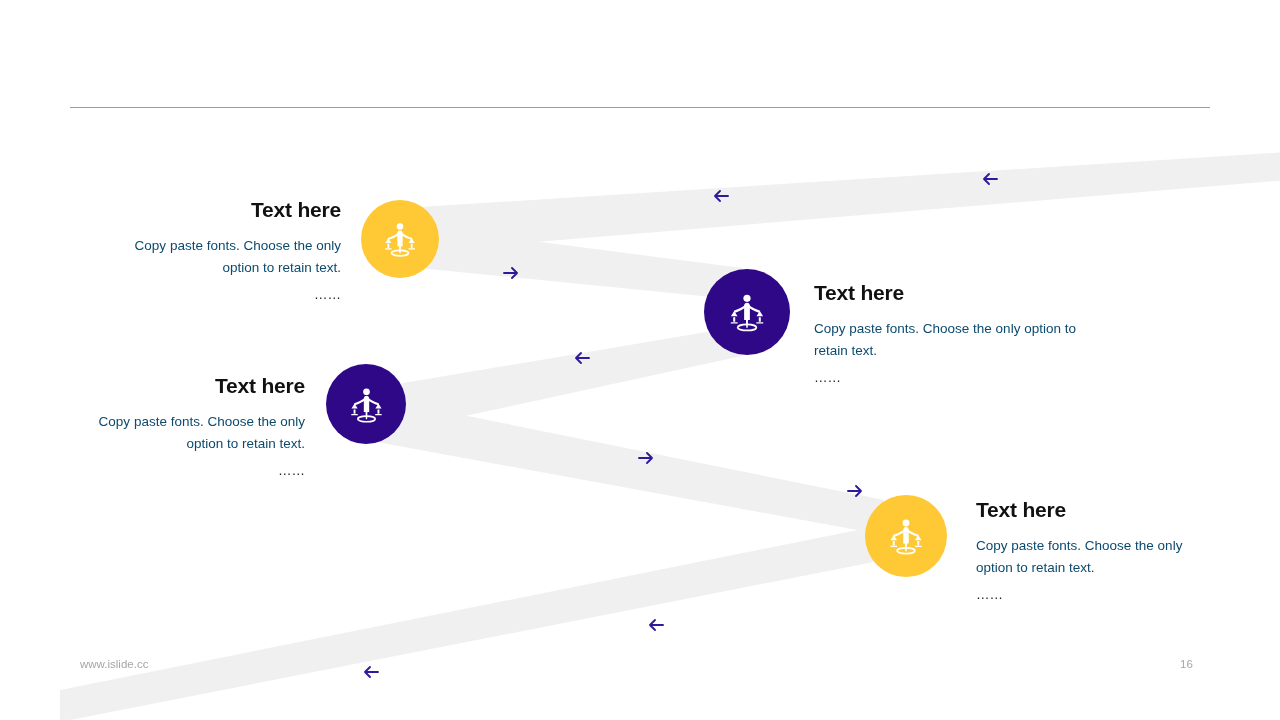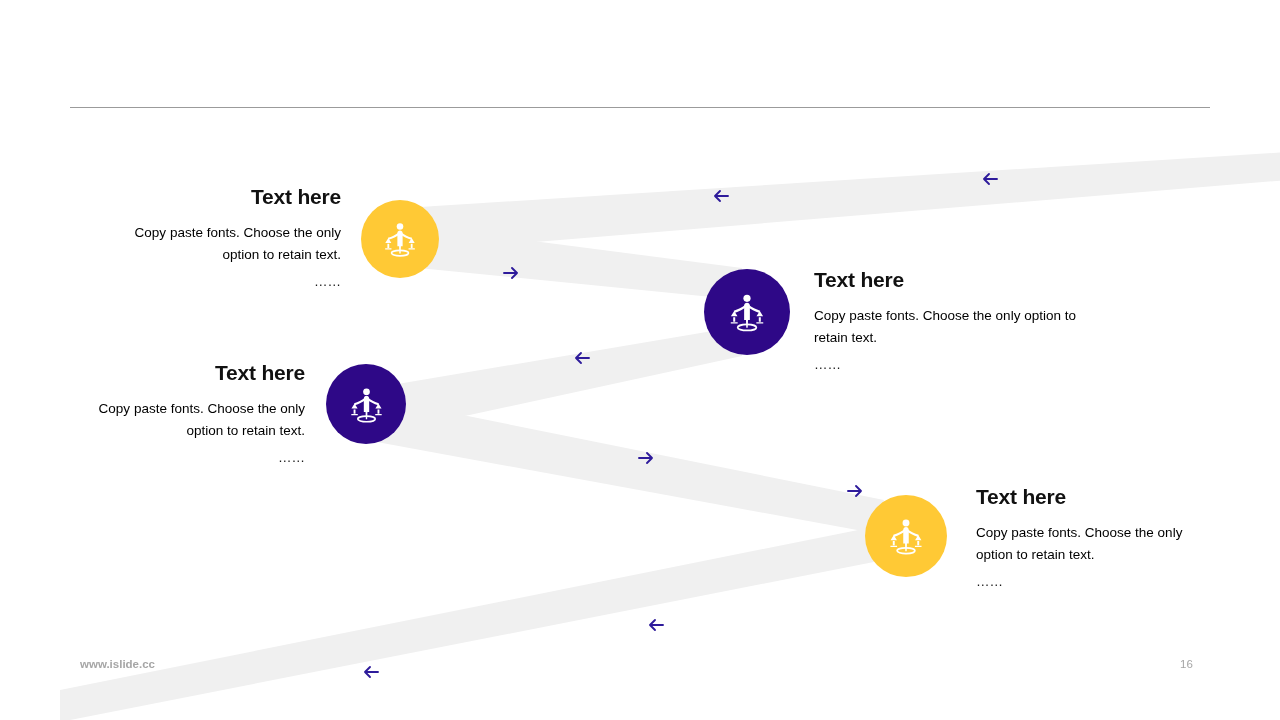--- a/index.html
+++ b/index.html
@@ -51,47 +51,46 @@
 
   
   .text-block {
     position: absolute;
   }
   .text-block .heading {
     font-size: 21px;
     font-weight: bold;
     line-height: 1.2;
     color: #111111;
-    margin: 0 0 13px 0;
+    margin: 13px 0 13px 0;
     letter-spacing: -0.2px;
   }
   .text-block .body {
     font-size: 13.5px;
     line-height: 1.58;
-    color: #000000;
+    color: #0c4a6e;
     margin: 0;
   }
   .text-block .dots {
     font-size: 13.5px;
     line-height: 1.58;
     color: #1a1a1a;
     margin: 6px 0 0 0;
     letter-spacing: 0px;
   }
   .text-block.align-right { text-align: right; }
   .text-block.align-left  { text-align: left; }
 
   
   .footer-url {
     position: absolute;
     left: 80px;
     top: 658px;
     font-size: 11.5px;
     color: #a6a6a6;
-    font-weight: bold;
   }
   .page-number {
     position: absolute;
     left: 1180px;
     top: 658px;
     font-size: 11.5px;
     color: #a6a6a6;
     text-align: right;
   }
 </style>

